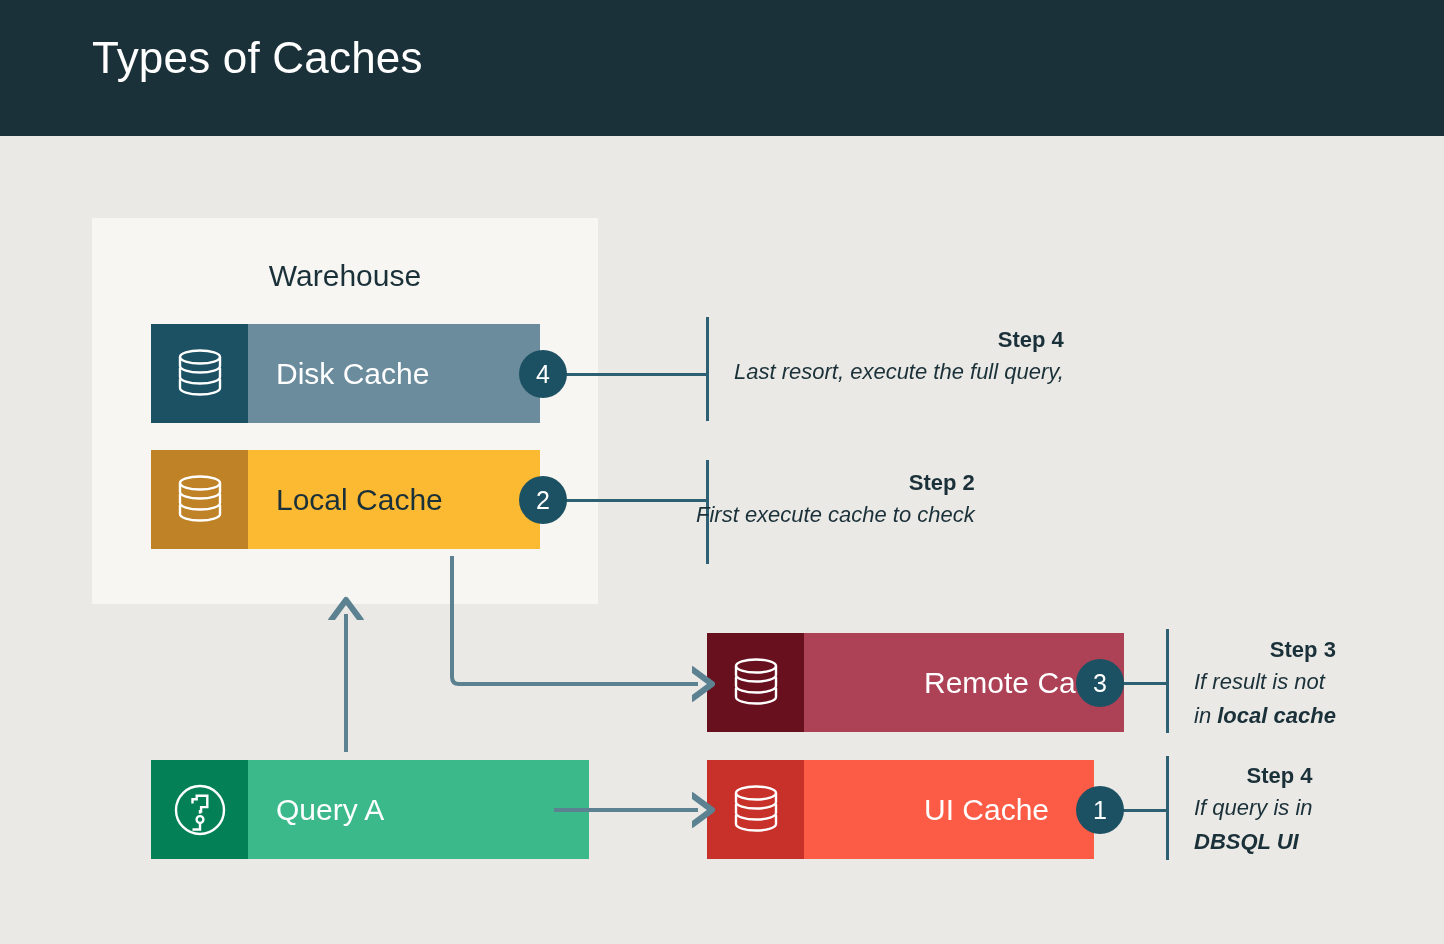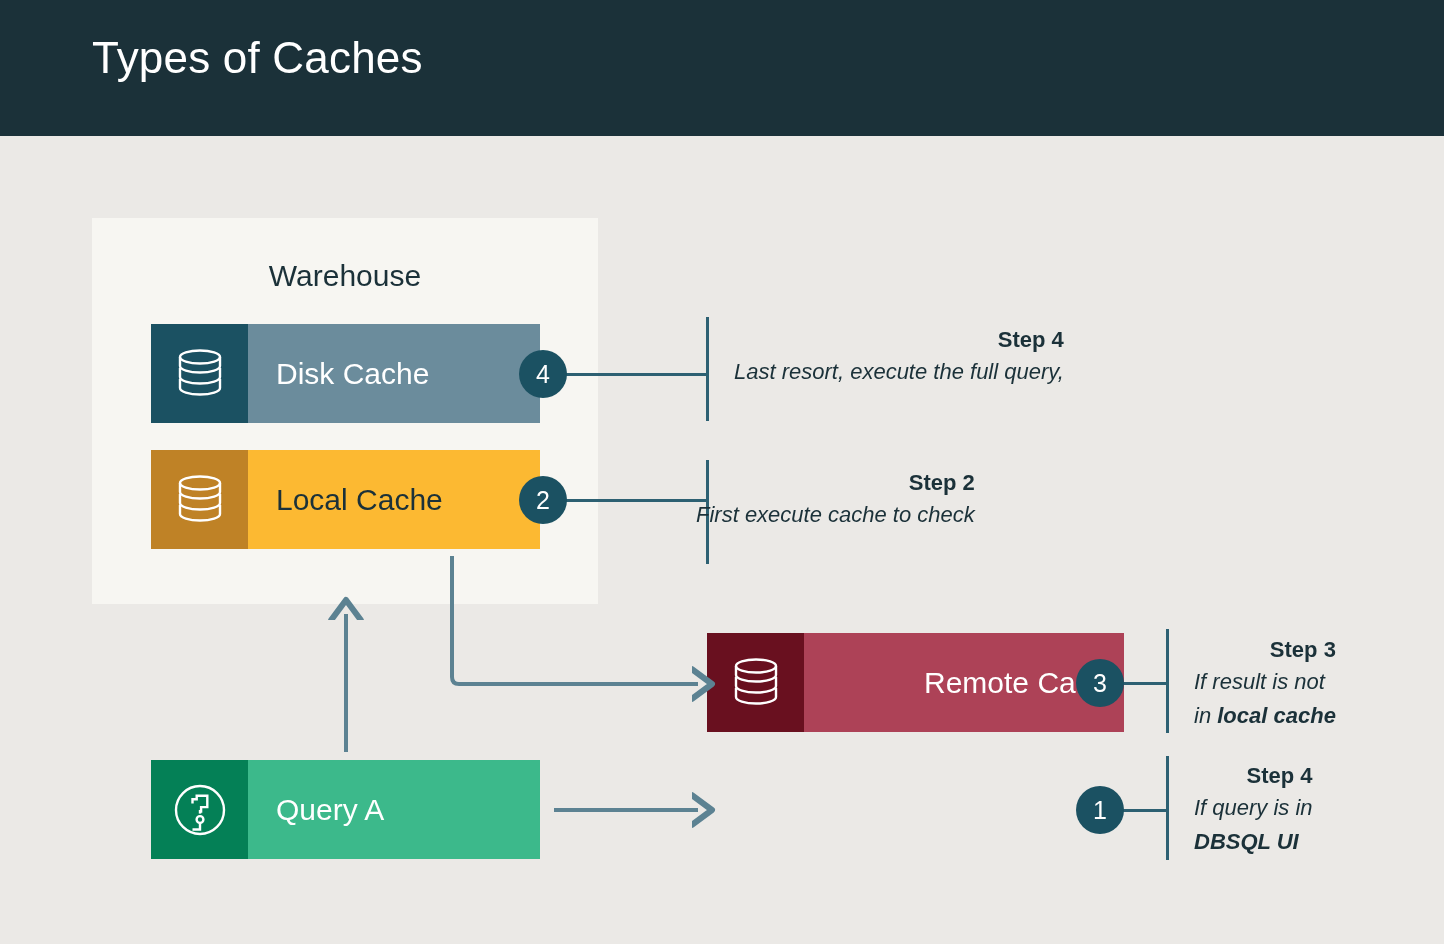--- a/index.html
+++ b/index.html
@@ -78,21 +78,21 @@
   .cache-label {
     font-size: 30px;
     white-space: nowrap;
     padding-left: 28px;
   }
 
   .row-disk   { left: 151px; top: 324px; width: 389px; }
   .row-local  { left: 151px; top: 450px; width: 389px; }
   .row-remote { left: 707px; top: 633px; width: 387px; }
   .row-ui     { left: 707px; top: 760px; width: 387px; }
-  .row-query  { left: 151px; top: 760px; width: 389px; }
+  .row-query  { left: 151px; top: 760px; width: 438px; }
 
   .disk-icon   { background: #1b5162; }
   .disk-body   { background: #6b8c9c; }
   .disk-body .cache-label { color: #ffffff; }
 
   .local-icon  { background: #bf8226; }
   .local-body  { background: #fcb932; }
   .local-body .cache-label { color: #1b3139; }
 
   .remote-icon { background: #69101f; }
@@ -264,20 +264,35 @@
           <path d="M6,33 v9 c0,3.6 9,6.5 20,6.5 s20,-2.9 20,-6.5 v-9"></path>
         </g>
       </svg>
     </div>
     <div class="cache-body remote-body">
       <span class="cache-label">Remote Cache</span>
     </div>
   </div>
   <div class="step-badge badge-3">3</div>
 
+  <div class="cache-row row-ui">
+    <div class="cache-icon-box ui-icon">
+      <svg width="52" height="56" viewBox="0 0 52 56">
+        <g fill="none" stroke="#ffffff" stroke-width="2.4" stroke-linejoin="round">
+          <ellipse cx="26" cy="11" rx="20" ry="6.5"></ellipse>
+          <path d="M6,11 v9 c0,3.6 9,6.5 20,6.5 s20,-2.9 20,-6.5 v-9"></path>
+          <path d="M6,22 v9 c0,3.6 9,6.5 20,6.5 s20,-2.9 20,-6.5 v-9"></path>
+          <path d="M6,33 v9 c0,3.6 9,6.5 20,6.5 s20,-2.9 20,-6.5 v-9"></path>
+        </g>
+      </svg>
+    </div>
+    <div class="cache-body ui-body">
+      <span class="cache-label">UI Cache</span>
+    </div>
+  </div>
   <div class="step-badge badge-1">1</div>
 
   <div class="cache-row row-query">
     <div class="cache-icon-box query-icon">
       <svg width="58" height="58" viewBox="0 0 58 58">
         <g fill="none" stroke="#ffffff" stroke-width="2.4" stroke-linejoin="miter" stroke-linecap="butt">
           <circle cx="29" cy="29" r="24"></circle>
           <path d="M21.5,22.5 v-4.2 h4.2 v-3.6 h10.6 v11.4 h-6.2 v5.6"></path>
           <path d="M29,29 v3.6"></path>
           <circle cx="29" cy="38.5" r="3.4"></circle>

